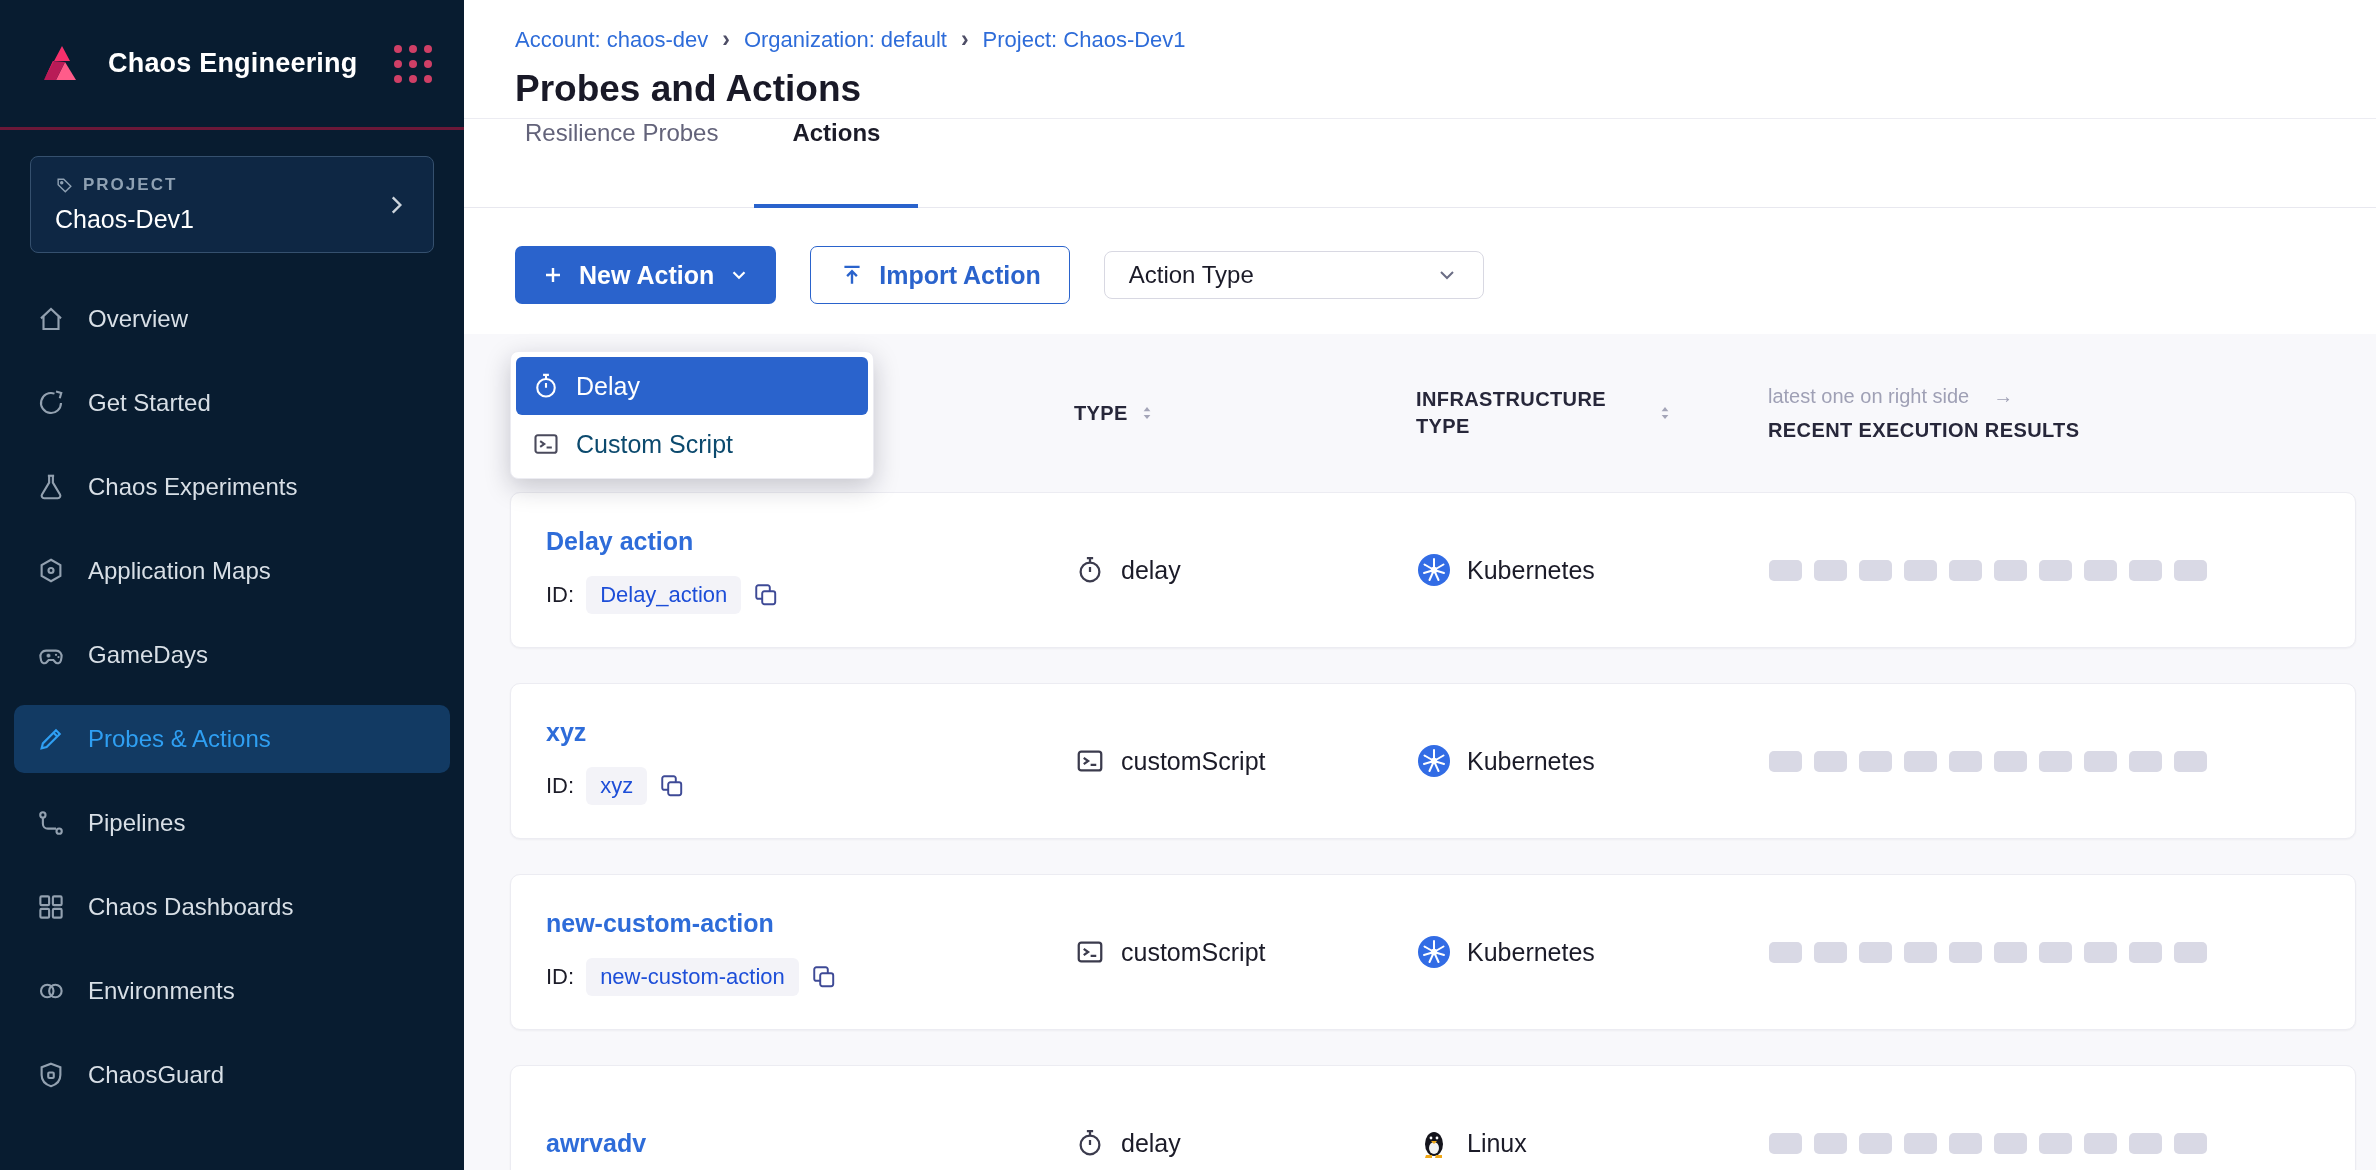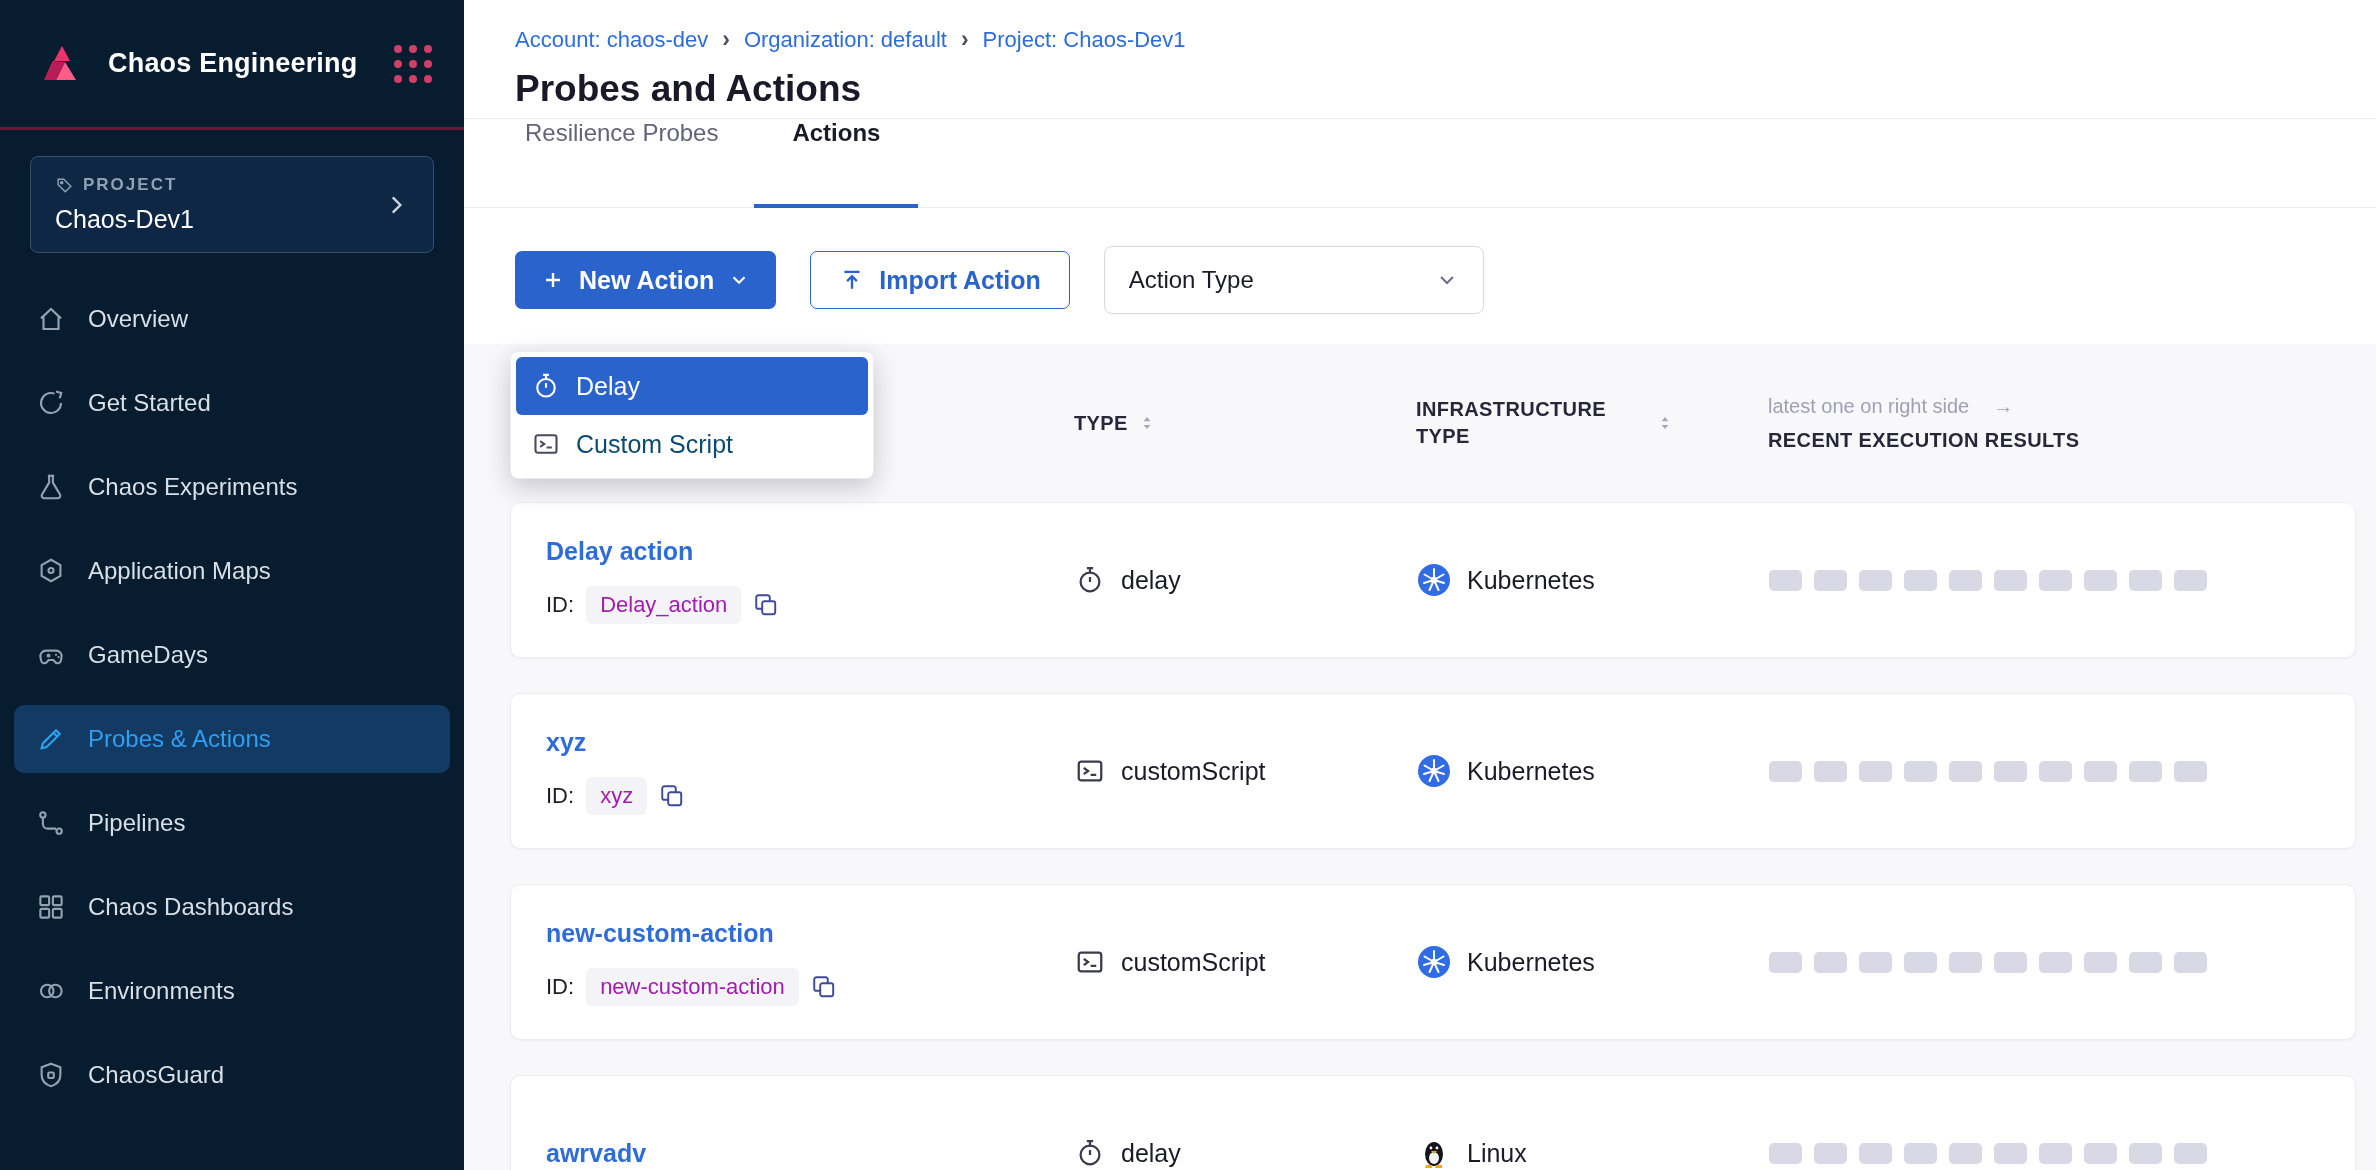--- a/index.html
+++ b/index.html
@@ -60,21 +60,21 @@
   .tab { position: relative; display: flex; align-items: flex-start; font-size: 24px; color: #63637a; padding: 0 10px; margin-right: 26px; cursor: pointer; }
   .tab.active { color: #1b1b28; font-weight: bold; padding: 0 38px; margin-right: 0; }
   .tab.active::after { content: ""; position: absolute; left: 0; right: 0; bottom: -1px; height: 4px; background: #2a63cc; }
 
   .toolbar { flex: none; display: flex; align-items: center; gap: 34px; padding: 38px 0 30px 51px; background: #fff; }
   .btn { height: 58px; display: inline-flex; align-items: center; gap: 14px; border-radius: 7px; font-size: 25px; font-weight: bold; cursor: pointer; }
   .btn-primary { background: #2a63cc; color: #fff; border: none; padding: 0 26px; }
   .btn-outline { background: #fff; color: #2a63cc; border: 1px solid #2a63cc; padding: 0 28px; }
   .btn svg { flex: none; }
   .select {
-    height: 68px; min-width: 380px; border: 1px solid #d8d8e2; border-radius: 8px; background: #fff;
+    height: 48px; min-width: 380px; border: 1px solid #d8d8e2; border-radius: 8px; background: #fff;
     display: inline-flex; align-items: center; justify-content: space-between; padding: 0 24px;
     font-size: 24px; color: #1b1b28; cursor: pointer;
   }
   .select .caret { color: #6b6d85; }
 
   
   .dropdown {
     position: absolute; left: 46px; top: 351px; width: 364px; z-index: 20;
     background: #fff; border: 1px solid #ececf2; border-radius: 8px; padding: 5px;
     box-shadow: 0 8px 26px rgba(20, 20, 40, .22);
@@ -98,21 +98,21 @@
   .th-hint { display: flex; align-items: center; gap: 24px; font-size: 20px; color: #9fa0b5; margin-bottom: 11px; }
   .th-results-title { font-size: 20px; font-weight: bold; color: #27273a; letter-spacing: .4px; }
 
   .card {
     background: #fff; border: 1px solid #ececf2; border-radius: 10px; height: 156px;
     margin-bottom: 35px; box-shadow: 0 1px 2px rgba(40,41,61,.05);
   }
   .cell-name { padding-left: 35px; display: flex; flex-direction: column; justify-content: center; gap: 20px; }
   .row-name { font-size: 25px; font-weight: bold; color: #2e6cd9; cursor: pointer; }
   .id-row { display: flex; align-items: center; gap: 12px; font-size: 22px; color: #1c1c28; }
-  .id-pill { background: #f3f3f8; border-radius: 6px; padding: 6px 14px; font-size: 22px; color: #a21caf; }
+  .id-pill { background: #f3f3f8; border-radius: 6px; padding: 6px 14px; font-size: 22px; color: #1d4ed8; }
   .copy-icon { width: 26px; height: 26px; color: #3e4a96; cursor: pointer; flex: none; }
   .cell-type, .cell-infra { display: flex; align-items: center; gap: 16px; font-size: 25px; color: #1b1b28; }
   .type-icon { width: 30px; height: 30px; color: #3b3b4d; flex: none; }
   .infra-icon { width: 34px; height: 34px; flex: none; }
   .cell-results { display: flex; gap: 12px; }
   .bar { width: 33px; height: 21px; border-radius: 5px; background: #d9d9e5; display: inline-block; }
 </style>
 </head>
 <body>
 

